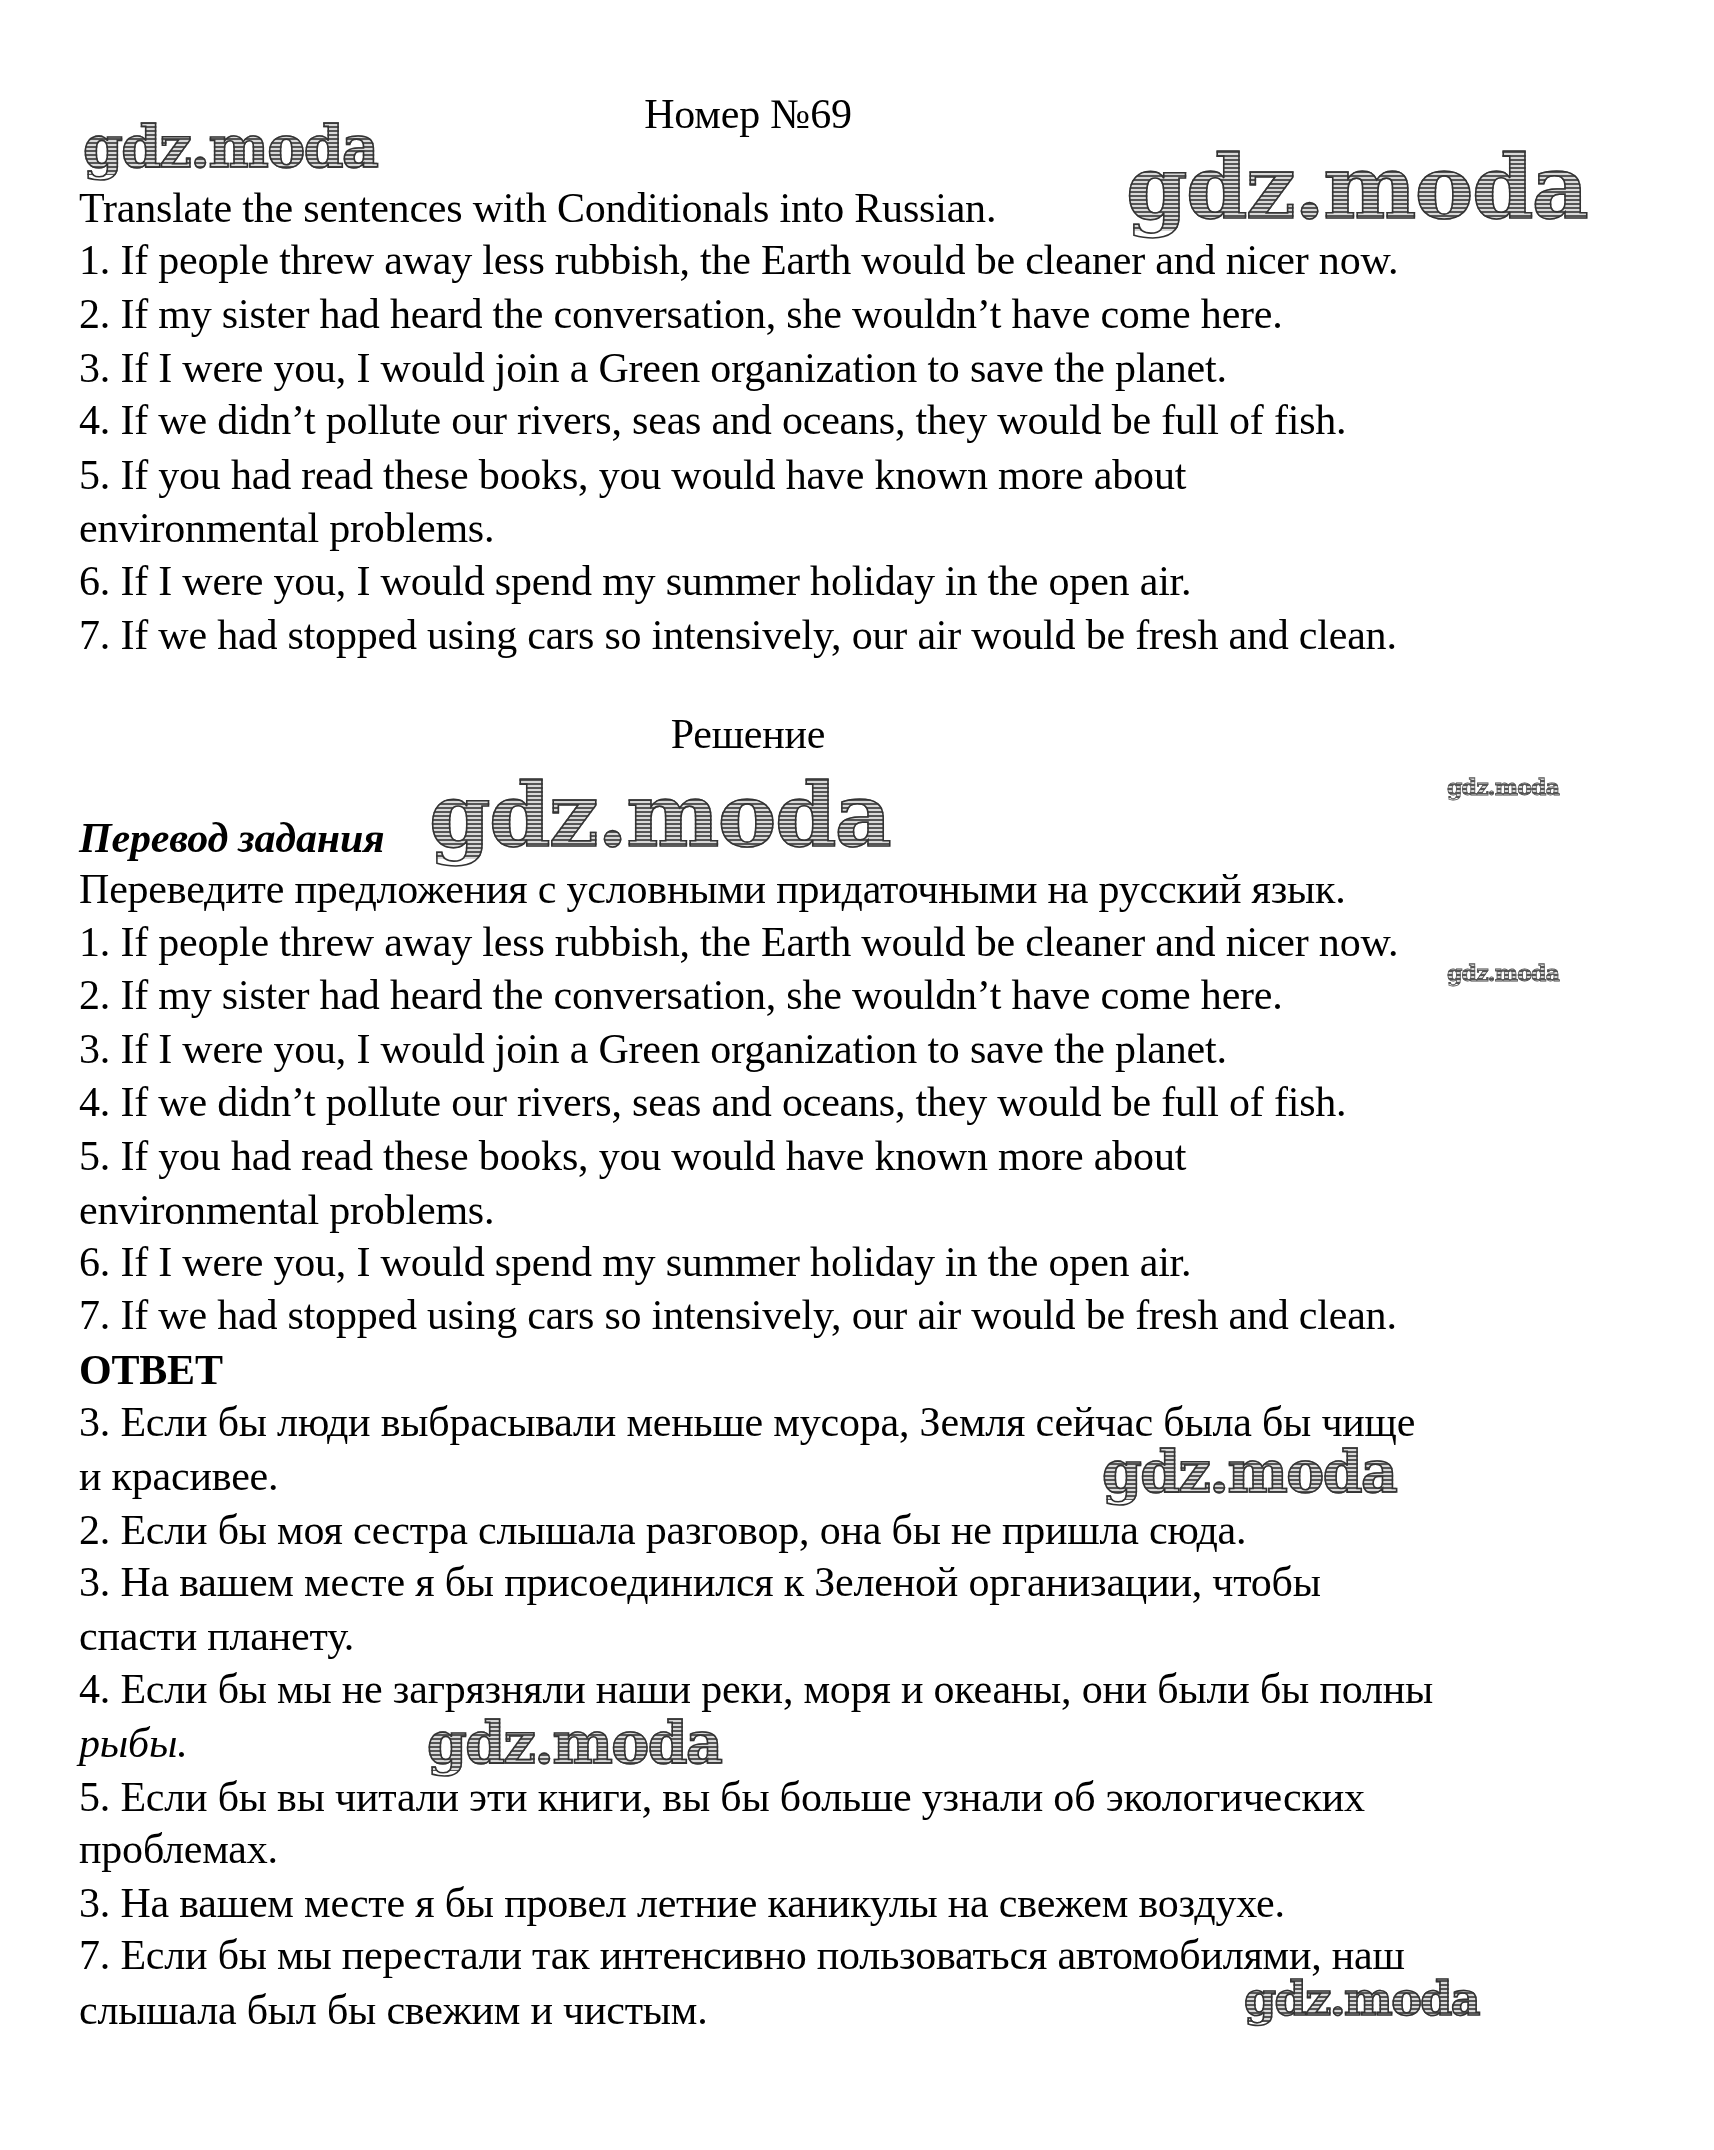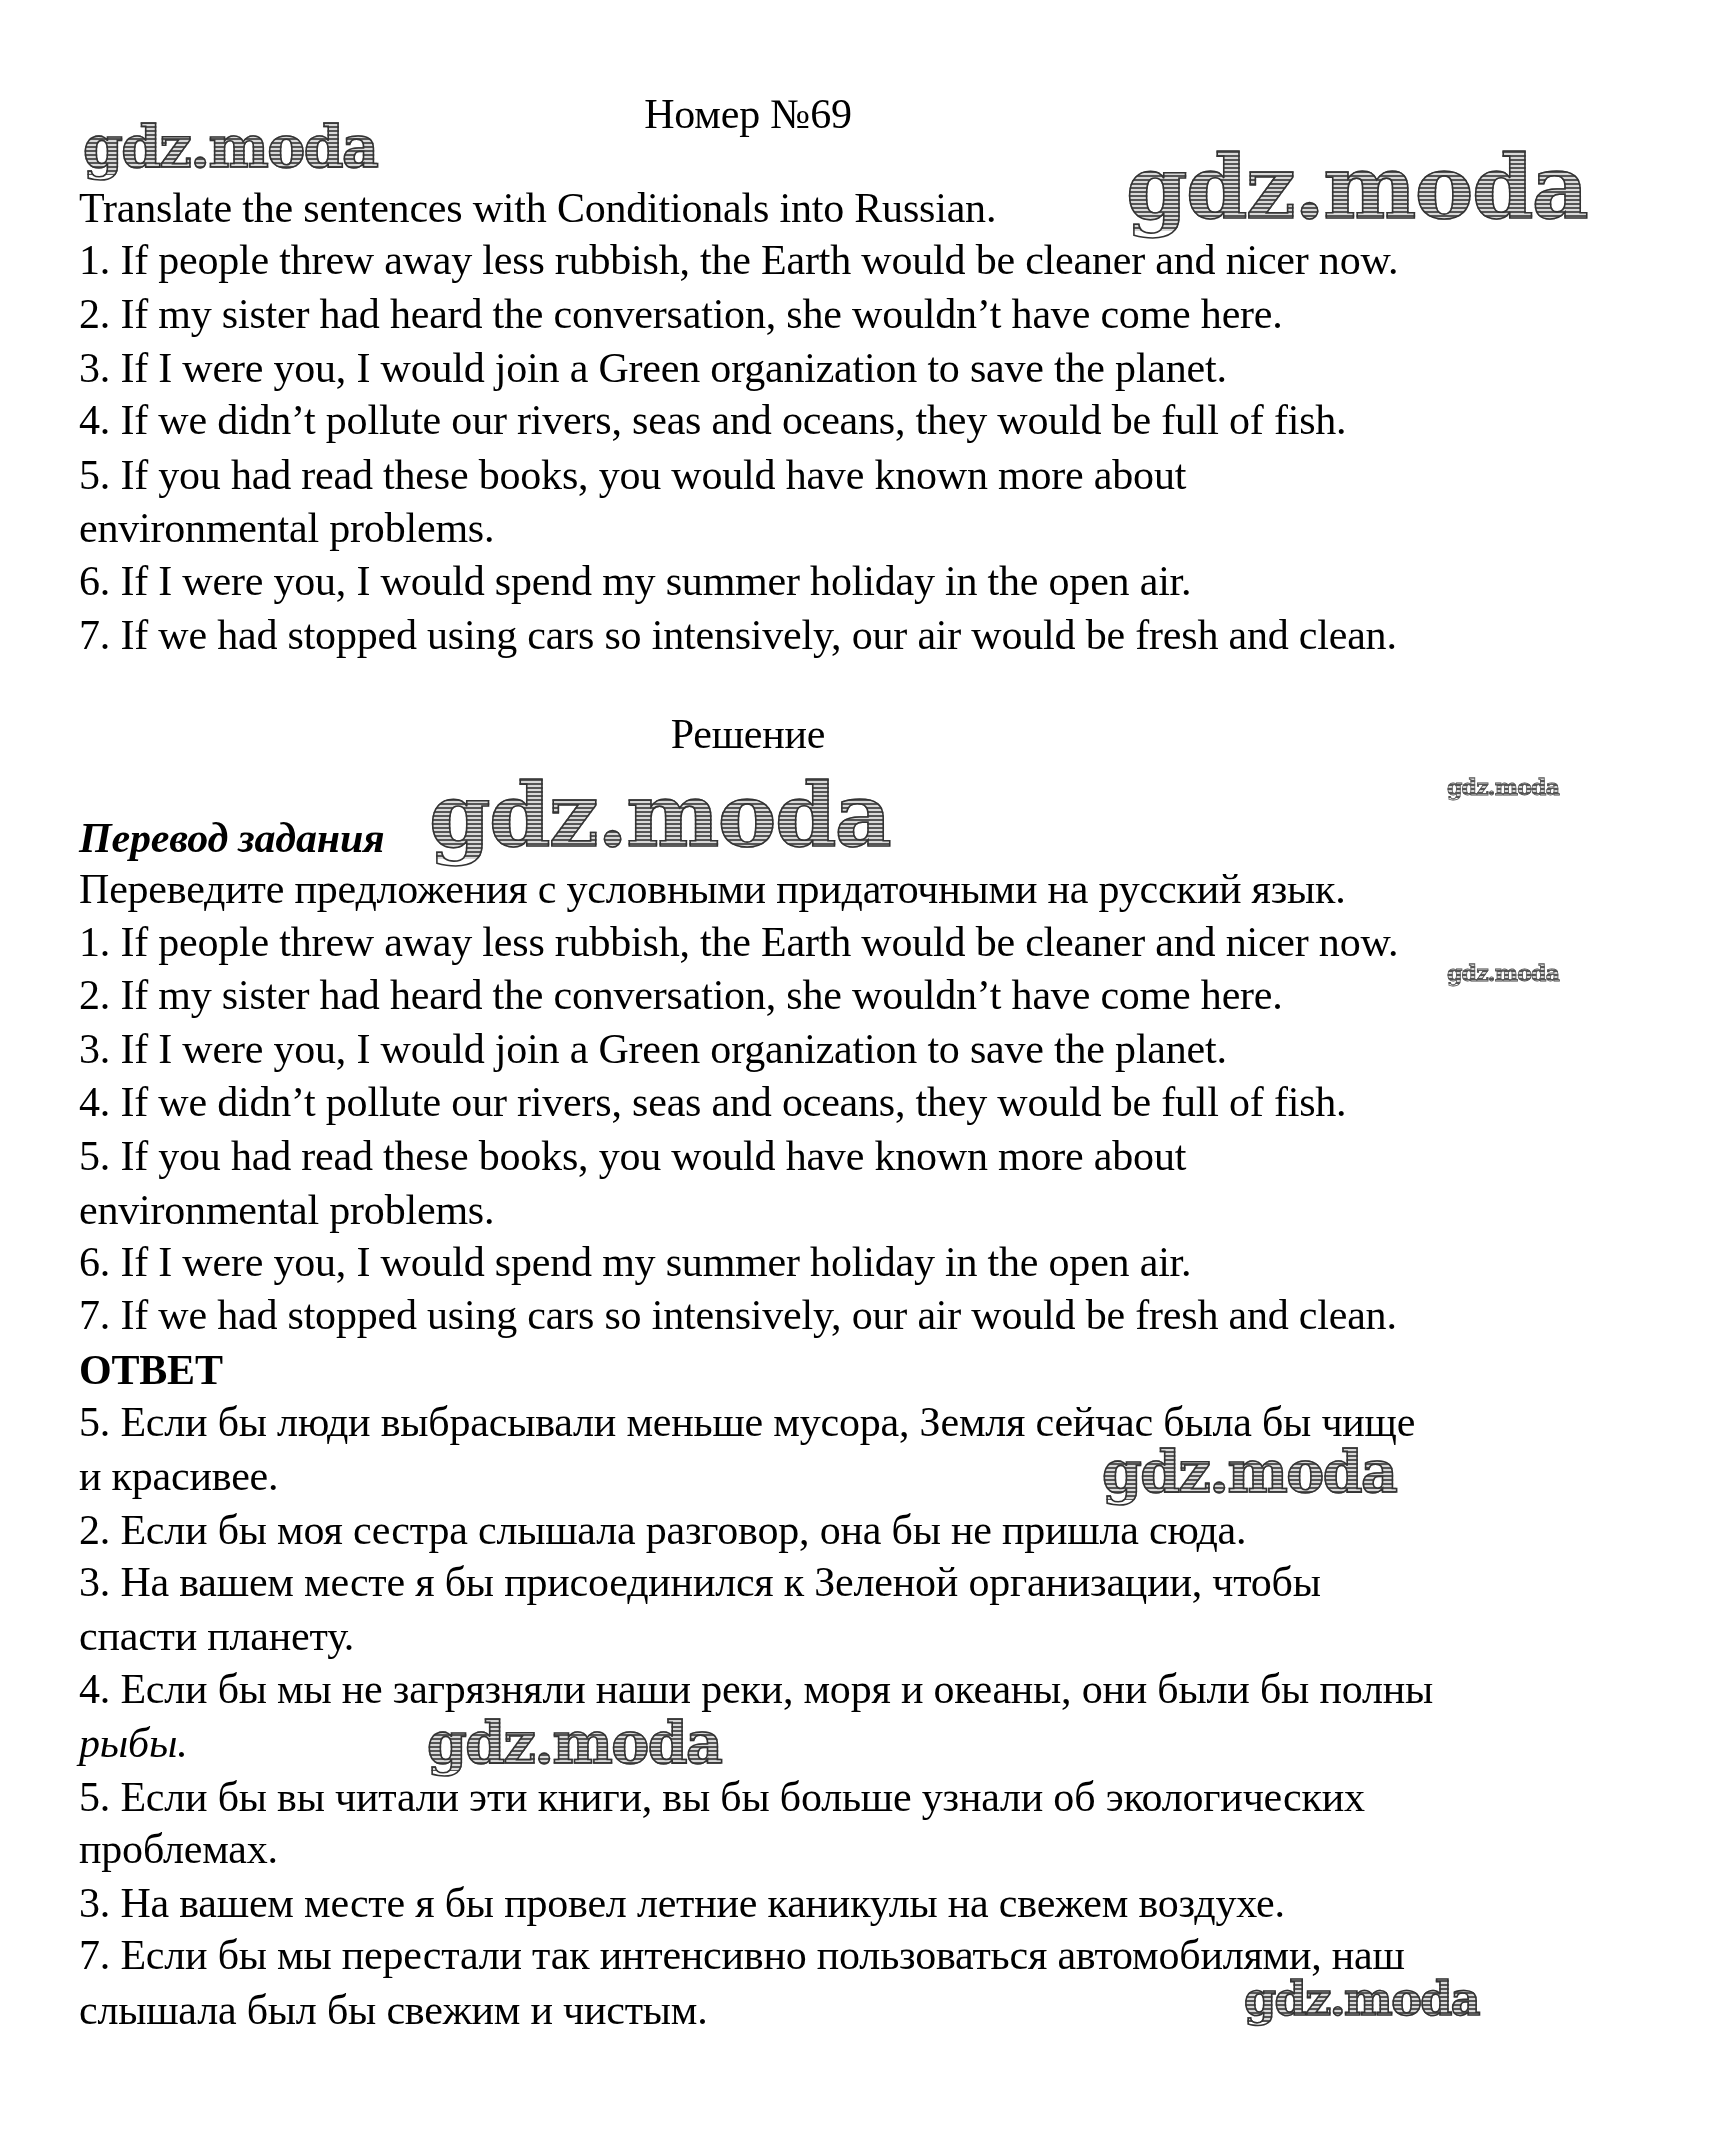--- a/index.html
+++ b/index.html
@@ -82,21 +82,21 @@
 <div class="line" style="top:915px;">1. If people threw away less rubbish, the Earth would be cleaner and nicer now.</div>
 <div class="line" style="top:968px;">2. If my sister had heard the conversation, she wouldn’t have come here.</div>
 <div class="line" style="top:1022px;">3. If I were you, I would join a Green organization to save the planet.</div>
 <div class="line" style="top:1075px;">4. If we didn’t pollute our rivers, seas and oceans, they would be full of fish.</div>
 <div class="line" style="top:1129px;">5. If you had read these books, you would have known more about</div>
 <div class="line" style="top:1183px;">environmental problems.</div>
 <div class="line" style="top:1235px;">6. If I were you, I would spend my summer holiday in the open air.</div>
 <div class="line" style="top:1288px;">7. If we had stopped using cars so intensively, our air would be fresh and clean.</div>
 
 <div class="line bold" style="top:1343px;">ОТВЕТ</div>
-<div class="line" style="top:1395px;">5. Если бы люди выбрасывали меньше мусора, Земля сейчас была бы чище</div>
+<div class="line" style="top:1395px;">3. Если бы люди выбрасывали меньше мусора, Земля сейчас была бы чище</div>
 <div class="line" style="top:1449px;">и красивее.</div>
 <div class="line" style="top:1503px;">2. Если бы моя сестра слышала разговор, она бы не пришла сюда.</div>
 <div class="line" style="top:1555px;">3. На вашем месте я бы присоединился к Зеленой организации, чтобы</div>
 <div class="line" style="top:1609px;">спасти планету.</div>
 <div class="line" style="top:1662px;">4. Если бы мы не загрязняли наши реки, моря и океаны, они были бы полны</div>
 <div class="line" style="top:1716px;font-style:italic;">рыбы.</div>
 <div class="line" style="top:1770px;">5. Если бы вы читали эти книги, вы бы больше узнали об экологических</div>
 <div class="line" style="top:1822px;">проблемах.</div>
 <div class="line" style="top:1876px;">3. На вашем месте я бы провел летние каникулы на свежем воздухе.</div>
 <div class="line" style="top:1928px;">7. Если бы мы перестали так интенсивно пользоваться автомобилями, наш</div>

